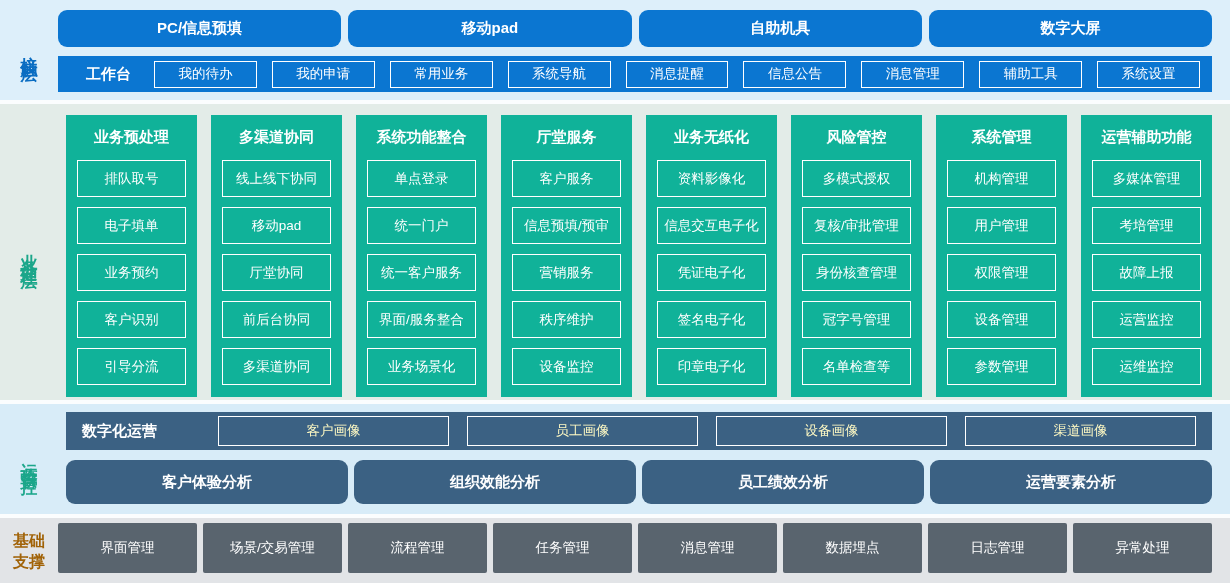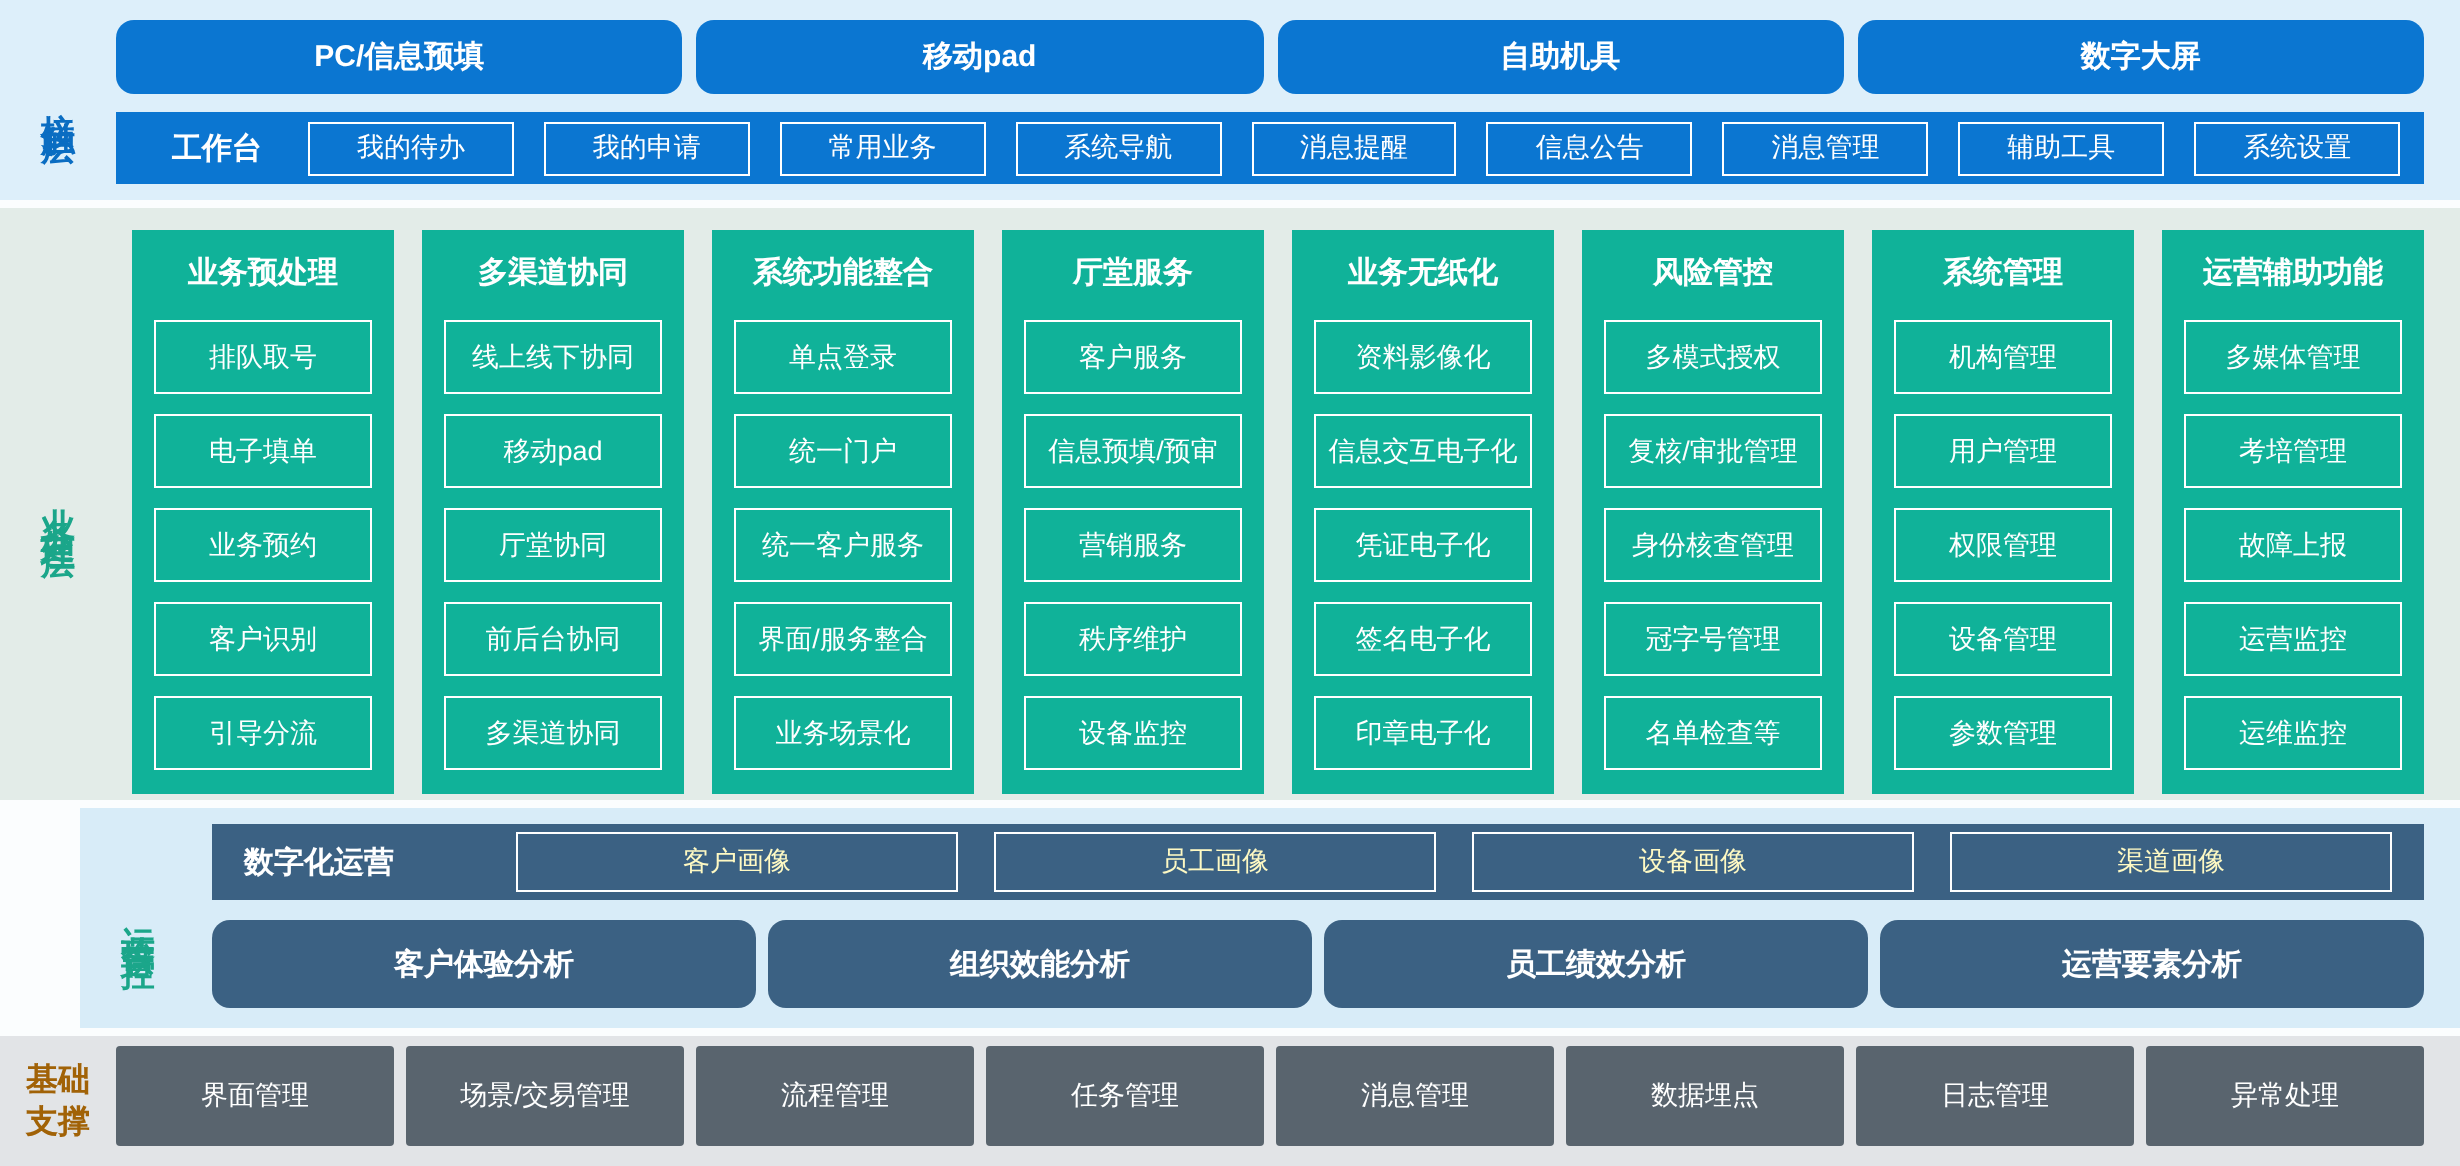--- a/index.html
+++ b/index.html
@@ -4,21 +4,21 @@
 <style>
   html,body{margin:0;padding:0;}
   body{
     width:1230px;height:583px;position:relative;overflow:hidden;
     background:#fbfdfe;
     font-family:"Liberation Sans","DejaVu Sans",sans-serif;
   }
   .band{position:absolute;left:0;right:0;display:flex;}
   #contact{top:0;height:100px;background:#ddeffa;}
   #business{top:104px;height:296px;background:#e3ece8;}
-  #ops{top:404px;height:110px;background:#d8ecf8;margin-left:40px;}
+  #ops{top:404px;height:110px;background:#d8ecf8;}
   #foundation{top:518px;height:65px;background:#e2e4e7;}
 
   .gutter{width:58px;flex:none;display:flex;align-items:center;justify-content:center;}
   .content{flex:1;padding:0 18px 0 8px;}
   #contact .content,#foundation .content{padding-left:0;}
 
   .v-label{
     writing-mode:vertical-lr;text-orientation:upright;
     font-weight:bold;font-size:17px;letter-spacing:5px;line-height:1;
   }

